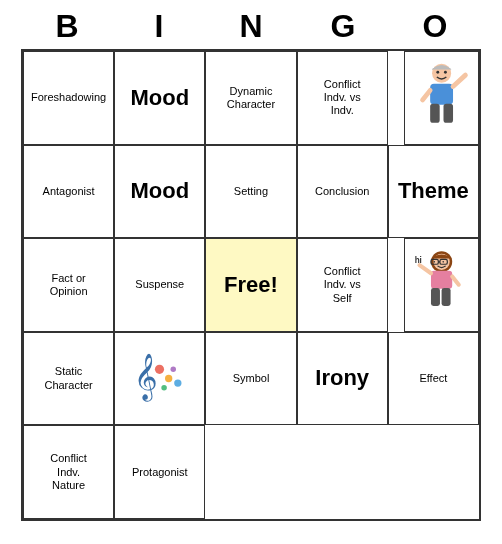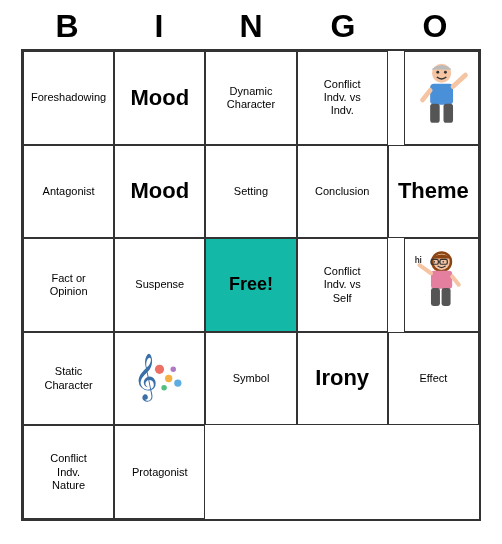--- a/index.html
+++ b/index.html
@@ -45,22 +45,22 @@
       background: white;
       position: relative;
       overflow: hidden;
     }
     .cell.large-text {
       font-size: 22px;
       font-weight: bold;
       text-align: right;
     }
     .cell.free {
-      background: #14b8a6;
-      font-size: 18px;
+      background: #fef9c3;
+      font-size: 22px;
       font-weight: bold;
     }
     .cell.has-image {
       padding: 8px;
       margin-left: 16px;
     }
   </style>
 </head>
 <body>
 

